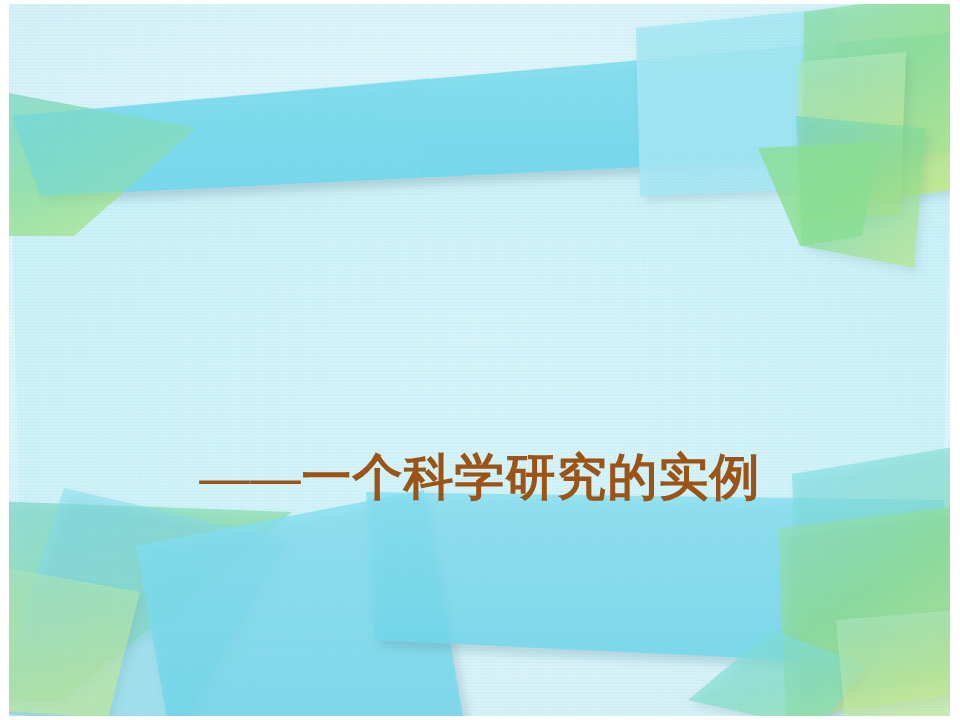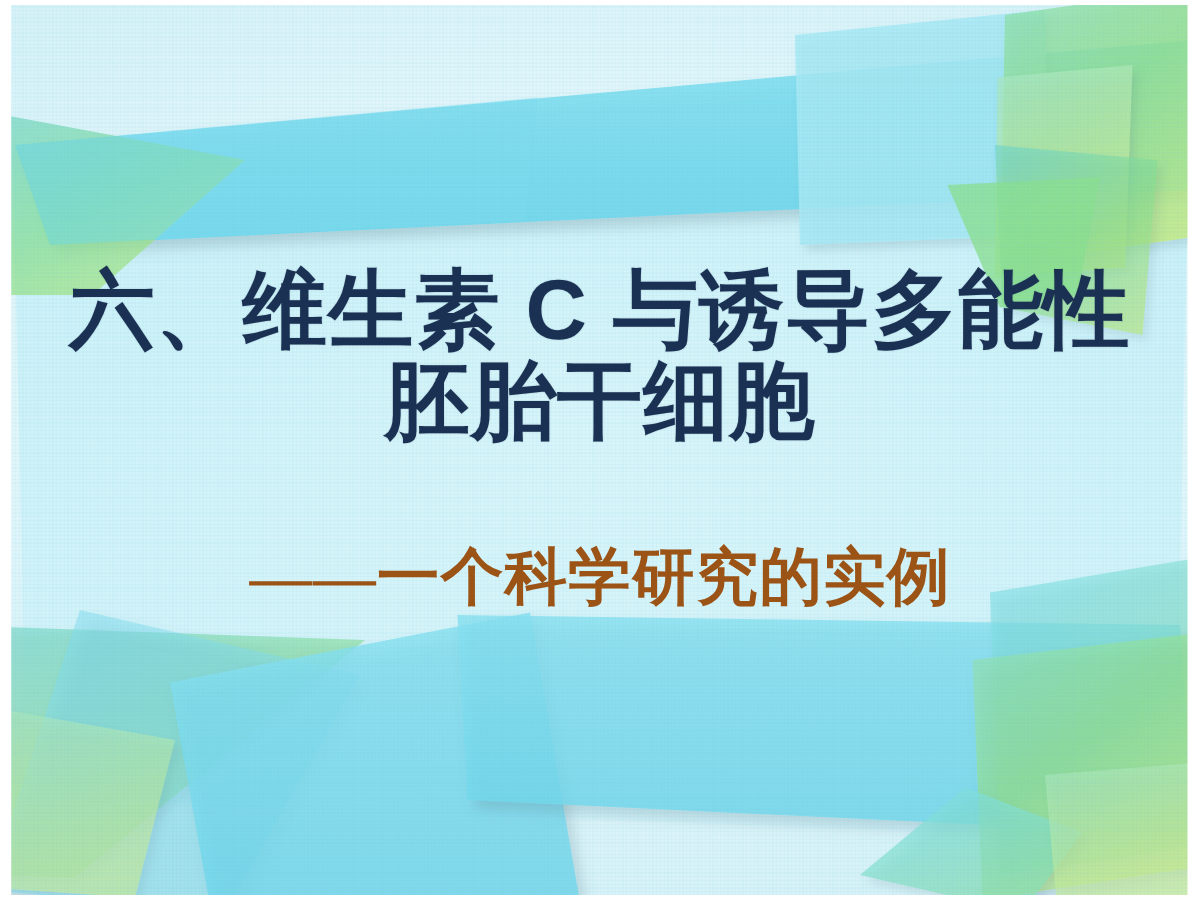--- a/index.html
+++ b/index.html
@@ -74,21 +74,21 @@
     text-shadow: 0 0 1px rgba(27,49,83,.35);
   }
   .subtitle-wrap {
     position: absolute;
     left: 0;
     right: 0;
     top: 434px;
     text-align: center;
   }
   .subtitle {
-    margin: 0;
+    margin: 16px;
     color: #9b5316;
     font-family: "Liberation Serif", "DejaVu Serif", serif;
     font-size: 50px;
     line-height: 1.1;
     font-weight: bold;
     letter-spacing: 1px;
   }
 </style>
 </head>
 <body>
@@ -193,23 +193,19 @@
       </g>
       <g filter="url(#shTiny)">
         <polygon points="836,620 960,610 962,726 846,730" fill="url(#gGreenSoft)" opacity="0.60"></polygon>
       </g>
     </svg>
   </div>
 
   <div class="bg-noise"></div>
 
   <div class="text-layer">
-    <div class="title-wrap">
-      <h1 class="title">六、维生素 C 与诱导多能性
-胚胎干细胞</h1>
-    </div>
     <div class="subtitle-wrap">
       <p class="subtitle">——一个科学研究的实例</p>
     </div>
   </div>
 
   <div class="bg-frame"></div>
 </div>
 
 </body></html>

